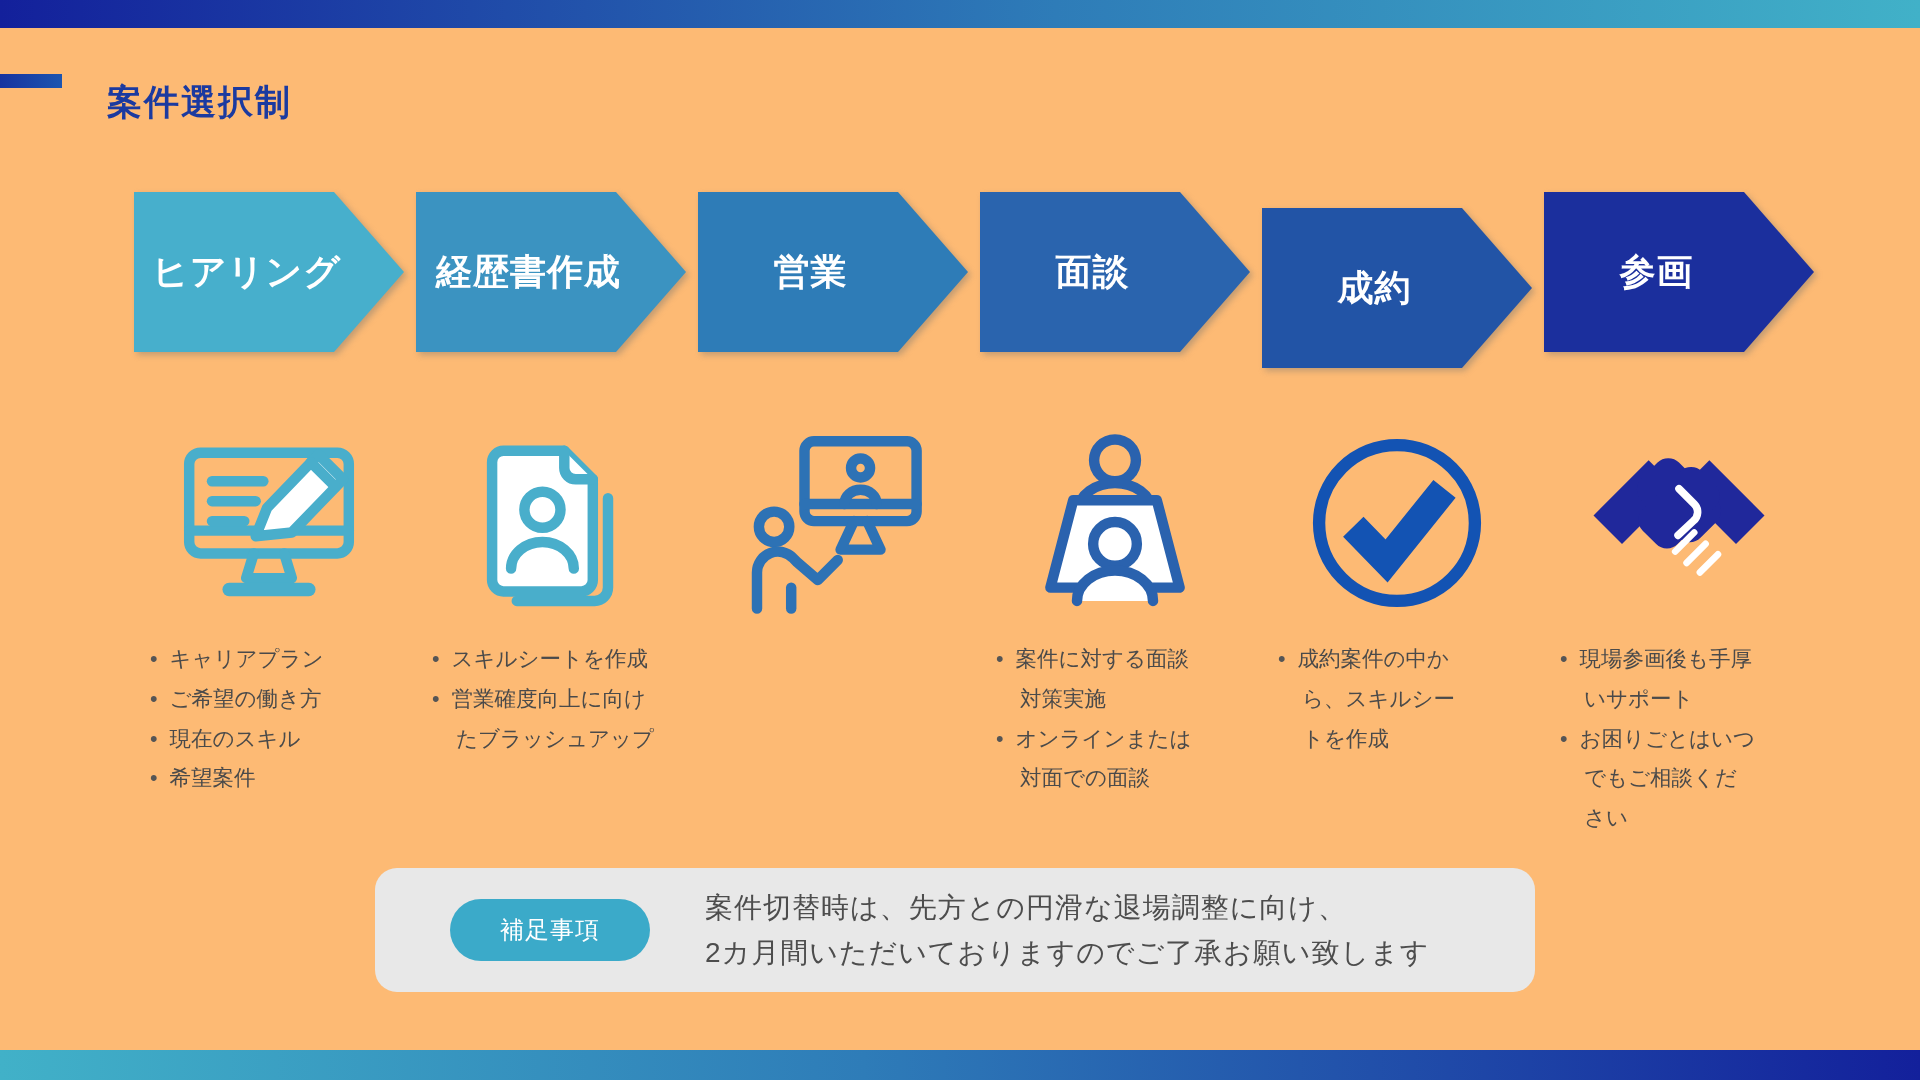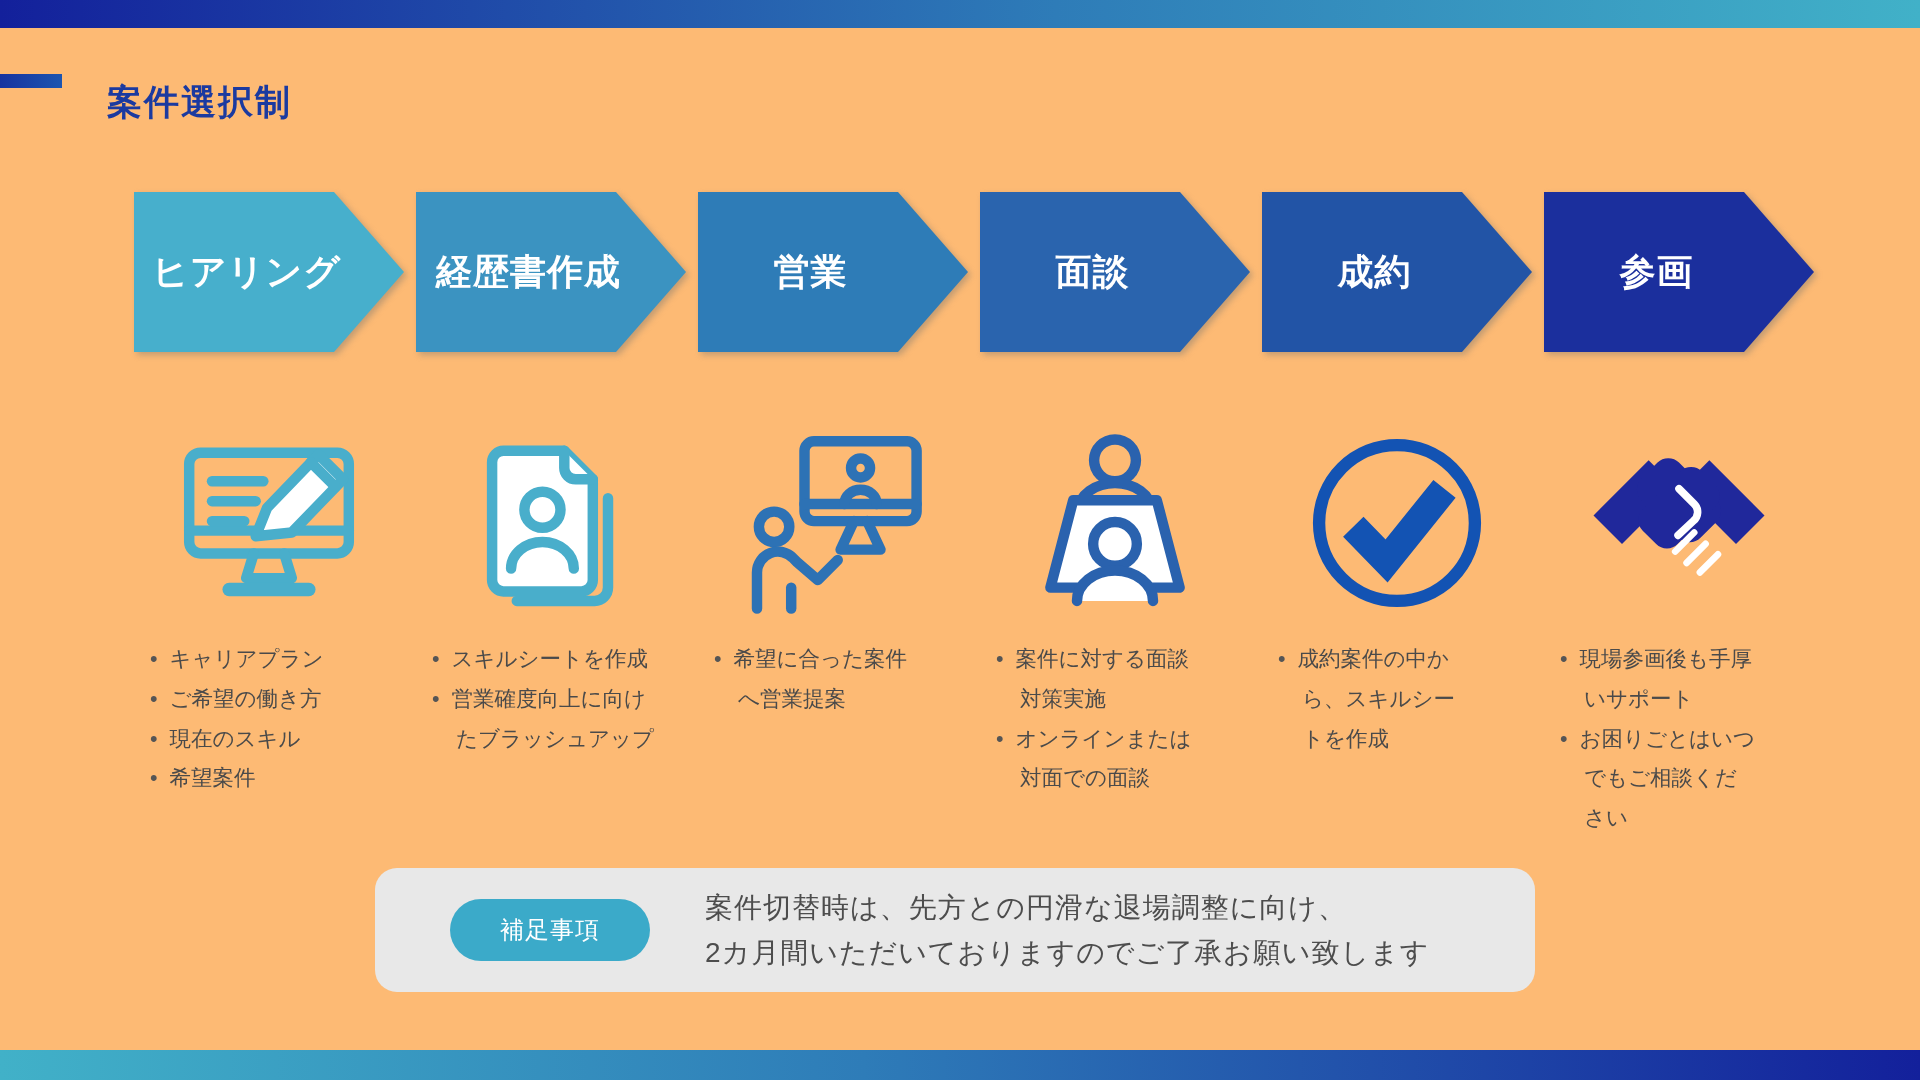--- a/index.html
+++ b/index.html
@@ -64,21 +64,21 @@
     <div class="chevron" style="background: rgb(46, 124, 183);">
         <span>営業</span>
       </div>
   </div>
   <div class="chev-wrap" style="left:980px">
     <div class="chevron" style="background: rgb(42, 100, 174);">
         <span>面談</span>
       </div>
   </div>
   <div class="chev-wrap" style="left:1262px">
-    <div class="chevron" style="background: rgb(34, 84, 166);">
+    <div class="chevron" style="background: rgb(34, 84, 166); margin-top: 16px;">
         <span>成約</span>
       </div>
   </div>
   <div class="chev-wrap" style="left:1544px">
     <div class="chevron" style="background: rgb(27, 47, 157);">
         <span>参画</span>
       </div>
   </div>
 
   <div class="step-icon" style="left: 174px; color: rgb(73, 174, 203);">
@@ -156,21 +156,20 @@
   <div class="bullets" style="left:134px">
     <ul>
       <li>キャリアプラン</li>
       <li>ご希望の働き方</li>
       <li>現在のスキル</li>
       <li>希望案件</li>
     </ul>
   </div>
   <div class="bullets" style="left:698px">
     <ul>
-      <li>希望に合った案件へ営業提案</li>
     </ul>
   </div>
   <div class="bullets" style="left:980px">
     <ul>
       <li>案件に対する面談対策実施</li>
       <li>オンラインまたは対面での面談</li>
     </ul>
   </div>
   <div class="bullets" style="left:1262px">
     <ul>

